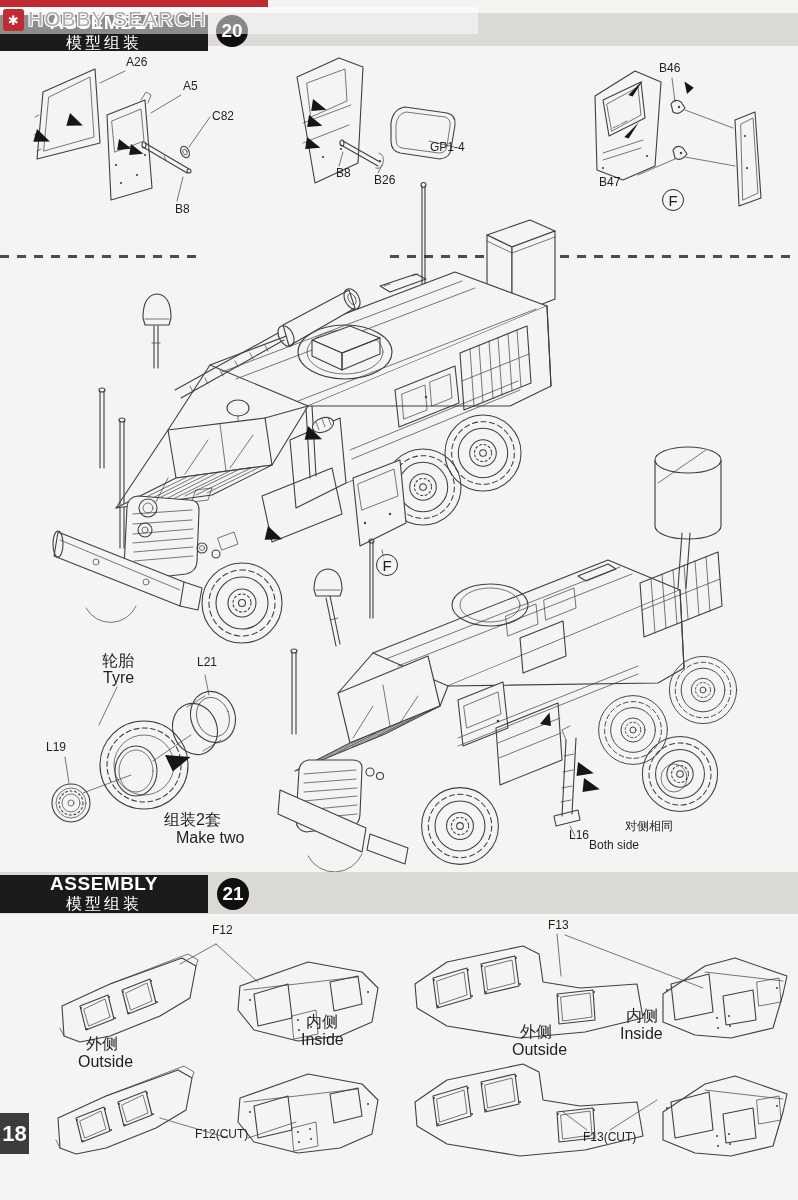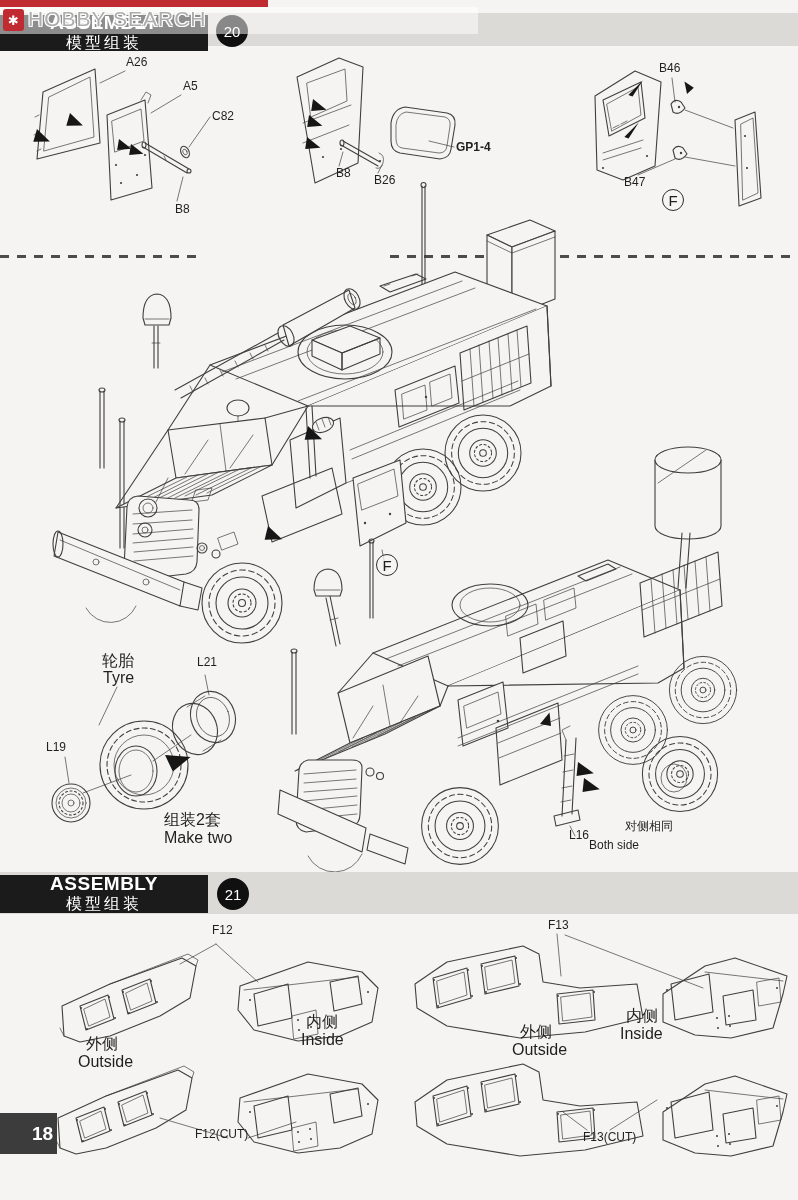--- a/index.html
+++ b/index.html
@@ -14,35 +14,35 @@
   .fcirc{position:absolute;width:22px;height:22px;border:1.6px solid #2e2e2e;border-radius:50%;
          background:rgba(246,245,243,.75);display:flex;align-items:center;justify-content:center;
          font:15px "Liberation Sans",sans-serif;color:#1f1f1f;z-index:6;box-sizing:border-box;}
   
   .band{position:absolute;left:0;width:798px;background:#dcdad7;z-index:2;}
   .hdrbox{position:absolute;left:0;width:208px;background:#1b1b1b;color:#fff;z-index:3;
           display:flex;flex-direction:column;justify-content:center;text-align:center;}
   .hdr-en{font-weight:bold;font-size:19px;line-height:1.05;letter-spacing:.5px;}
   .hdr-zh{font-weight:normal;font-size:16px;line-height:1.2;letter-spacing:3px;}
   .stepcirc{position:absolute;width:32px;height:32px;border-radius:50%;background:#101010;color:#fff;
-            display:flex;align-items:center;justify-content:center;font-weight:normal;font-size:15px;z-index:3;}
+            display:flex;align-items:center;justify-content:center;font-weight:bold;font-size:19px;z-index:3;}
   
   .dash{position:absolute;height:3px;z-index:1;
         background:repeating-linear-gradient(90deg,#4c4c4c 0 9px,transparent 9px 17px);}
   
   .wm-redbar{position:absolute;left:0;top:0;width:268px;height:7px;background:#bf2b31;z-index:31;}
   .wm-white{position:absolute;left:0;top:7px;width:478px;height:27px;background:rgba(255,255,255,.5);z-index:30;}
   .wm-logo{position:absolute;left:3px;top:9px;width:21px;height:22px;background:#bf2b31;border-radius:3px;
            color:#fff;display:flex;align-items:center;justify-content:center;font-size:13px;z-index:32;}
   .wm-text{position:absolute;left:28px;top:7px;font-weight:normal;font-size:21px;letter-spacing:1px;
            color:rgba(158,158,158,.85);z-index:32;
            text-shadow:0 0 1px #fff,1px 1px 0 #fff,-1px -1px 0 #fff,1px -1px 0 #fff,-1px 1px 0 #fff;}
   
   .pgnum{position:absolute;left:0;top:1113px;width:29px;height:41px;background:#3d3c3c;color:#fff;
-         display:flex;align-items:center;justify-content:center;font-weight:bold;font-size:19px;z-index:5;padding-left:28px;}
+         display:flex;align-items:center;justify-content:center;font-weight:bold;font-size:22px;z-index:5;}
   
   svg{position:absolute;z-index:1;overflow:visible;}
   svg .ln, svg path, svg line, svg circle, svg ellipse, svg polygon, svg rect{
       stroke:#3f3f3f;fill:none;stroke-width:1.1;stroke-linecap:round;stroke-linejoin:round;}
   svg .ar{fill:#161616;stroke:none;}
   svg .wf{fill:#f5f4f2;}
   svg .thin{stroke-width:.7;}
   svg .dot{fill:#3f3f3f;stroke:none;}
 </style>
 </head>
@@ -107,21 +107,21 @@
     <path class="thin" d="M96,100 q6,2 4,10 q-2,7 -7,5"></path>
     <circle class="dot" cx="97" cy="108" r="1.1"></circle>
     <path d="M108,70 Q110,56 122,54 L164,60 Q173,62 172,72 L168,96 Q167,105 157,106 L117,100 Q108,98 108,88 Z"></path>
     <path class="thin" d="M113,72 Q114,61 123,59 L162,64 Q168,66 167,73 L164,93 Q163,100 156,100 L119,95 Q113,94 113,86 Z"></path>
     <path class="thin" d="M146,88 L171,94"></path>
     <path class="thin" d="M56,113 L60,99"></path>
     <path class="thin" d="M95,120 L99,112"></path>
   </svg>
   <div class="lbl pl" style="left:336px;top:167px;">B8</div>
   <div class="lbl pl" style="left:374px;top:174px;">B26</div>
-  <div class="lbl pl" style="left:456px;top:141px;font-weight:bold;">GP1-4</div>
+  <div class="lbl pl" style="left:430px;top:141px;">GP1-4</div>
 
   <svg style="left:583px;top:58px;" width="212" height="160" viewBox="0 0 212 160">
     <path d="M12,38 L52,13 L78,24 L72,108 L40,122 L14,112 Z"></path>
     <path d="M20,42 L58,24 L62,60 L26,78 Z"></path>
     <path class="thin" d="M24,46 L55,29 L58,57 L29,73 Z"></path>
     <path class="thin" d="M30,70 l6,-3 M38,66 l6,-3"></path>
     <path class="thin" d="M20,95 L60,82 M20,102 L58,90"></path>
     <circle class="dot" cx="20" cy="110" r="1.1"></circle>
       <circle class="dot" cx="64" cy="98" r="1.1"></circle>
     <polygon class="ar" points="0,13 16,0 4,15" transform="translate(44,24) rotate(-6)"></polygon>
@@ -133,21 +133,21 @@
     <circle class="dot" cx="98" cy="95" r="1.2"></circle>
     <path class="thin" d="M102,52 L150,70 M102,99 L152,108"></path>
     <path d="M152,62 L172,54 L178,140 L156,148 Z"></path>
     <path class="thin" d="M158,66 L170,60 L175,135 L160,142 Z"></path>
     <circle class="dot" cx="162" cy="78" r="1.1"></circle>
       <circle class="dot" cx="164" cy="110" r="1.1"></circle>
     <path class="thin" d="M89,20 L92,44"></path>
     <path class="thin" d="M55,117 L92,101"></path>
   </svg>
   <div class="lbl pl" style="left:659px;top:62px;">B46</div>
-  <div class="lbl pl" style="left:624px;top:176px;">B47</div>
+  <div class="lbl pl" style="left:599px;top:176px;">B47</div>
   <div class="fcirc" style="left:662px;top:189px;">F</div>
 
   <div class="dash" style="left:0;top:255px;width:200px;"></div>
   <div class="dash" style="left:390px;top:255px;width:408px;"></div>
 
   <svg style="left:50px;top:178px;" width="740" height="470" viewBox="0 0 740 470">
     <defs>
       <pattern id="mesh1" width="5" height="5" patternUnits="userSpaceOnUse">
         <rect width="5" height="5" fill="#ababab" stroke="none"></rect>
         <path d="M0,5 L5,0 M0,0 L5,5" stroke="#3c3c3c" stroke-width="0.8"></path>
@@ -354,21 +354,21 @@
     <path class="thin" d="M48,138 L96,120 M118,106 L156,80"></path>
     <path class="thin" d="M82,32 L64,70"></path>
     <path class="thin" d="M170,20 L174,40"></path>
     <path class="thin" d="M30,102 L34,128"></path>
   </svg>
   <div class="lbl t16" style="left:102px;top:653px;">轮胎</div>
   <div class="lbl t16" style="left:103px;top:670px;">Tyre</div>
   <div class="lbl pl" style="left:197px;top:656px;">L21</div>
   <div class="lbl pl" style="left:46px;top:741px;">L19</div>
   <div class="lbl t16" style="left:164px;top:812px;">组装2套</div>
-  <div class="lbl t16" style="left:164px;top:830px;text-align:center;">Make two</div>
+  <div class="lbl t16" style="left:176px;top:830px;text-align:center;">Make two</div>
 
   <div class="lbl pl" style="left:569px;top:829px;">L16</div>
   <div class="lbl pl" style="left:625px;top:820px;">对侧相同</div>
   <div class="lbl pl" style="left:589px;top:839px;">Both side</div>
 
   <div class="band" style="top:872px;height:42px;"></div>
   <div class="hdrbox" style="top:875px;height:38px;">
     <div class="hdr-en">ASSEMBLY</div>
     <div class="hdr-zh">模型组装</div>
   </div>

